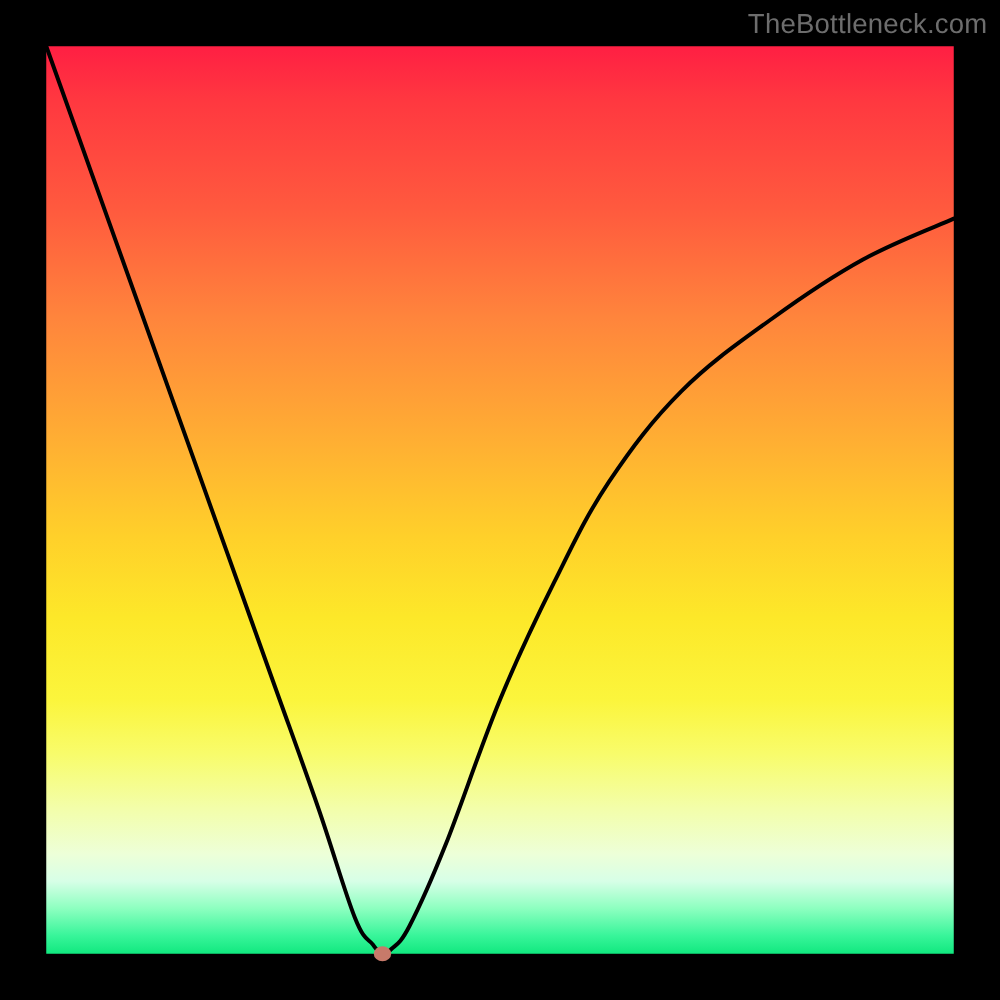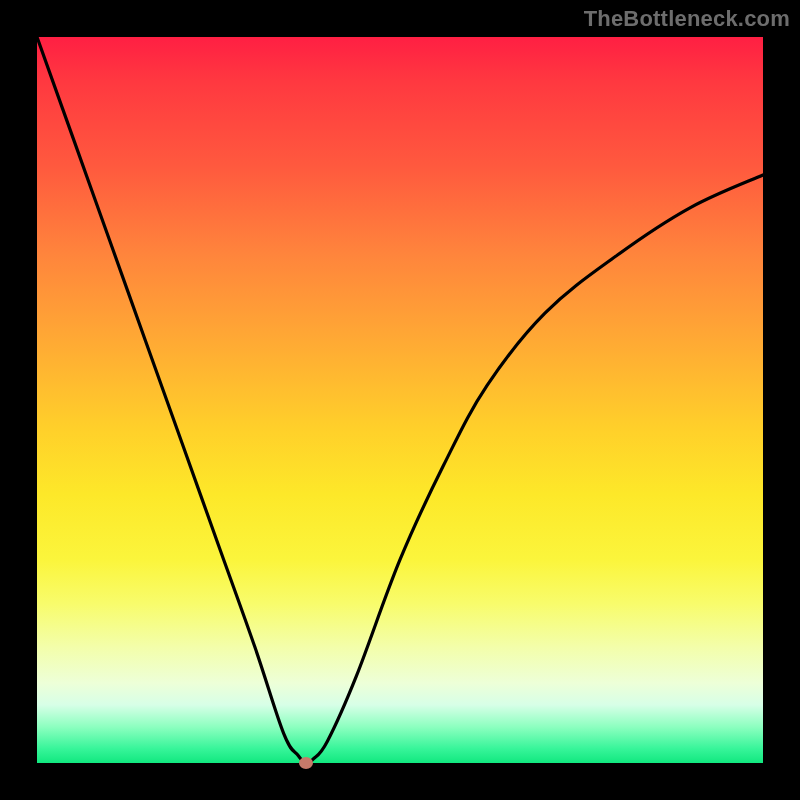--- a/index.html
+++ b/index.html
@@ -41,21 +41,21 @@
       #8dffc0 95%,
       #38f59a 98%,
       #11e87f 100%);
   }
   .watermark {
     position: absolute;
     top: 6px;
     right: 10px;
     color: #6d6d6d;
     font-size: 22px;
-    font-weight: 700;
+    font-weight: 400;
     letter-spacing: 0.2px;
   }
   svg.curve {
     position: absolute;
     left: 0;
     top: 0;
     width: 726px;
     height: 726px;
     overflow: visible;
   }

